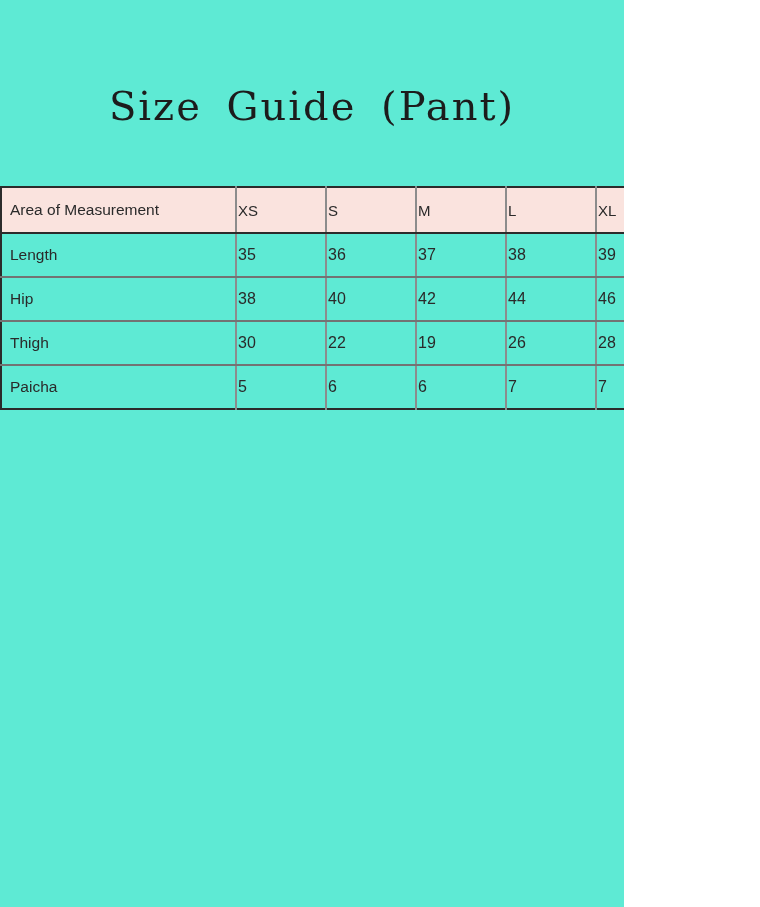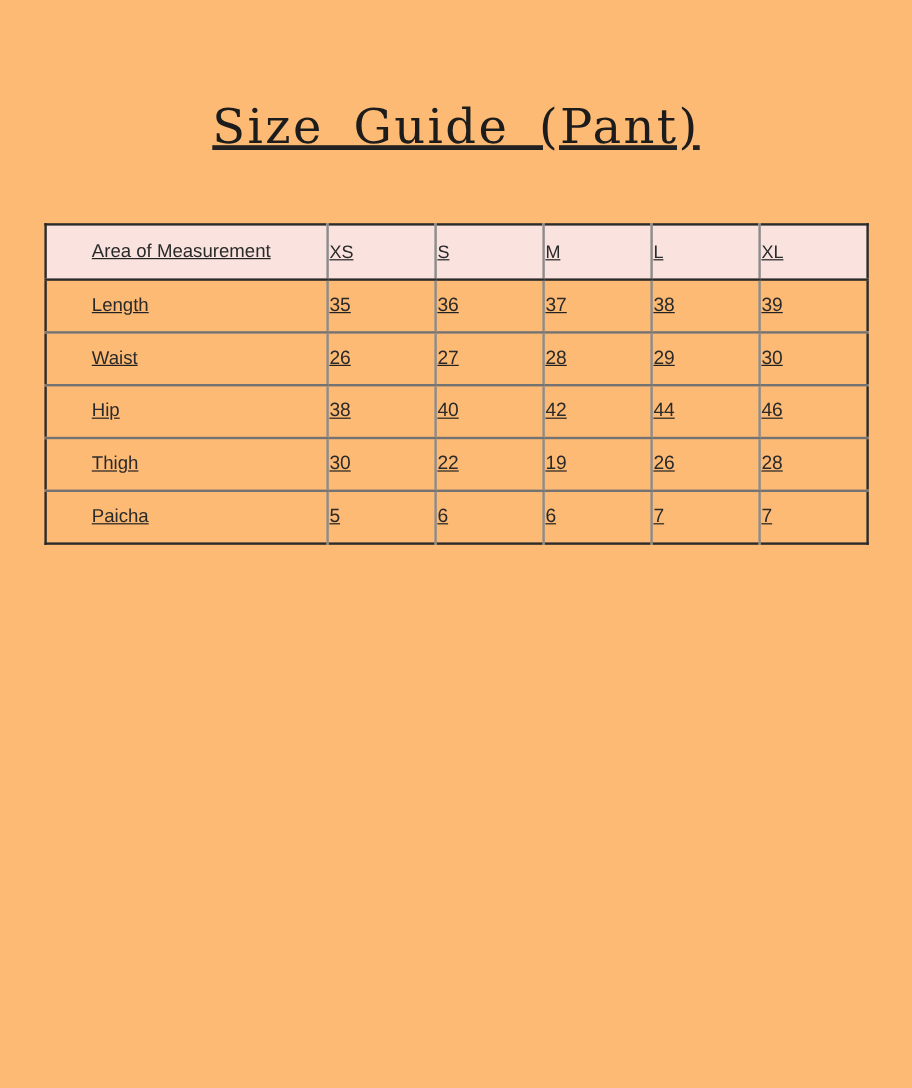--- a/index.html
+++ b/index.html
@@ -2,27 +2,26 @@
 <html><head>
 <meta charset="utf-8">
 <style>
   html, body {
     margin: 0;
     padding: 0;
     background: #ffffff;
   }
   .page {
     position: relative;
-    width: 760px;
+    width: 624px;
     height: 907px;
-    background: #fdba74;
+    background: #5eead4;
     font-family: "Liberation Sans", sans-serif;
     color: #222222;
     overflow: hidden;
-    text-decoration: underline;
   }
   .page-title {
     margin: 0;
     padding-top: 82px;
     text-align: center;
     font-family: "DejaVu Serif", serif;
     font-weight: 400;
     font-size: 40px;
     line-height: 1.2;
     letter-spacing: 2px;
@@ -47,21 +46,21 @@
     font-size: 15px;
     border-bottom: 2px solid #2b2b2b;
   }
   tbody td {
     height: 40px;
     border-bottom: 2px solid #737373;
   }
   tbody tr:last-child td { border-bottom: none; }
   .area-col {
     text-align: left;
-    padding-left: 38px;
+    padding-left: 8px;
     font-size: 15.5px;
   }
   .val-col {
     text-align: left;
     border-left: 2px solid #8c8c8c;
   }
 </style>
 </head>
 <body>
 
@@ -91,28 +90,20 @@
     <tbody>
       <tr>
         <td class="area-col">Length</td>
         <td class="val-col">35</td>
         <td class="val-col">36</td>
         <td class="val-col">37</td>
         <td class="val-col">38</td>
         <td class="val-col">39</td>
       </tr>
       <tr>
-        <td class="area-col">Waist</td>
-        <td class="val-col">26</td>
-        <td class="val-col">27</td>
-        <td class="val-col">28</td>
-        <td class="val-col">29</td>
-        <td class="val-col">30</td>
-      </tr>
-      <tr>
         <td class="area-col">Hip</td>
         <td class="val-col">38</td>
         <td class="val-col">40</td>
         <td class="val-col">42</td>
         <td class="val-col">44</td>
         <td class="val-col">46</td>
       </tr>
       <tr>
         <td class="area-col">Thigh</td>
         <td class="val-col">30</td>

